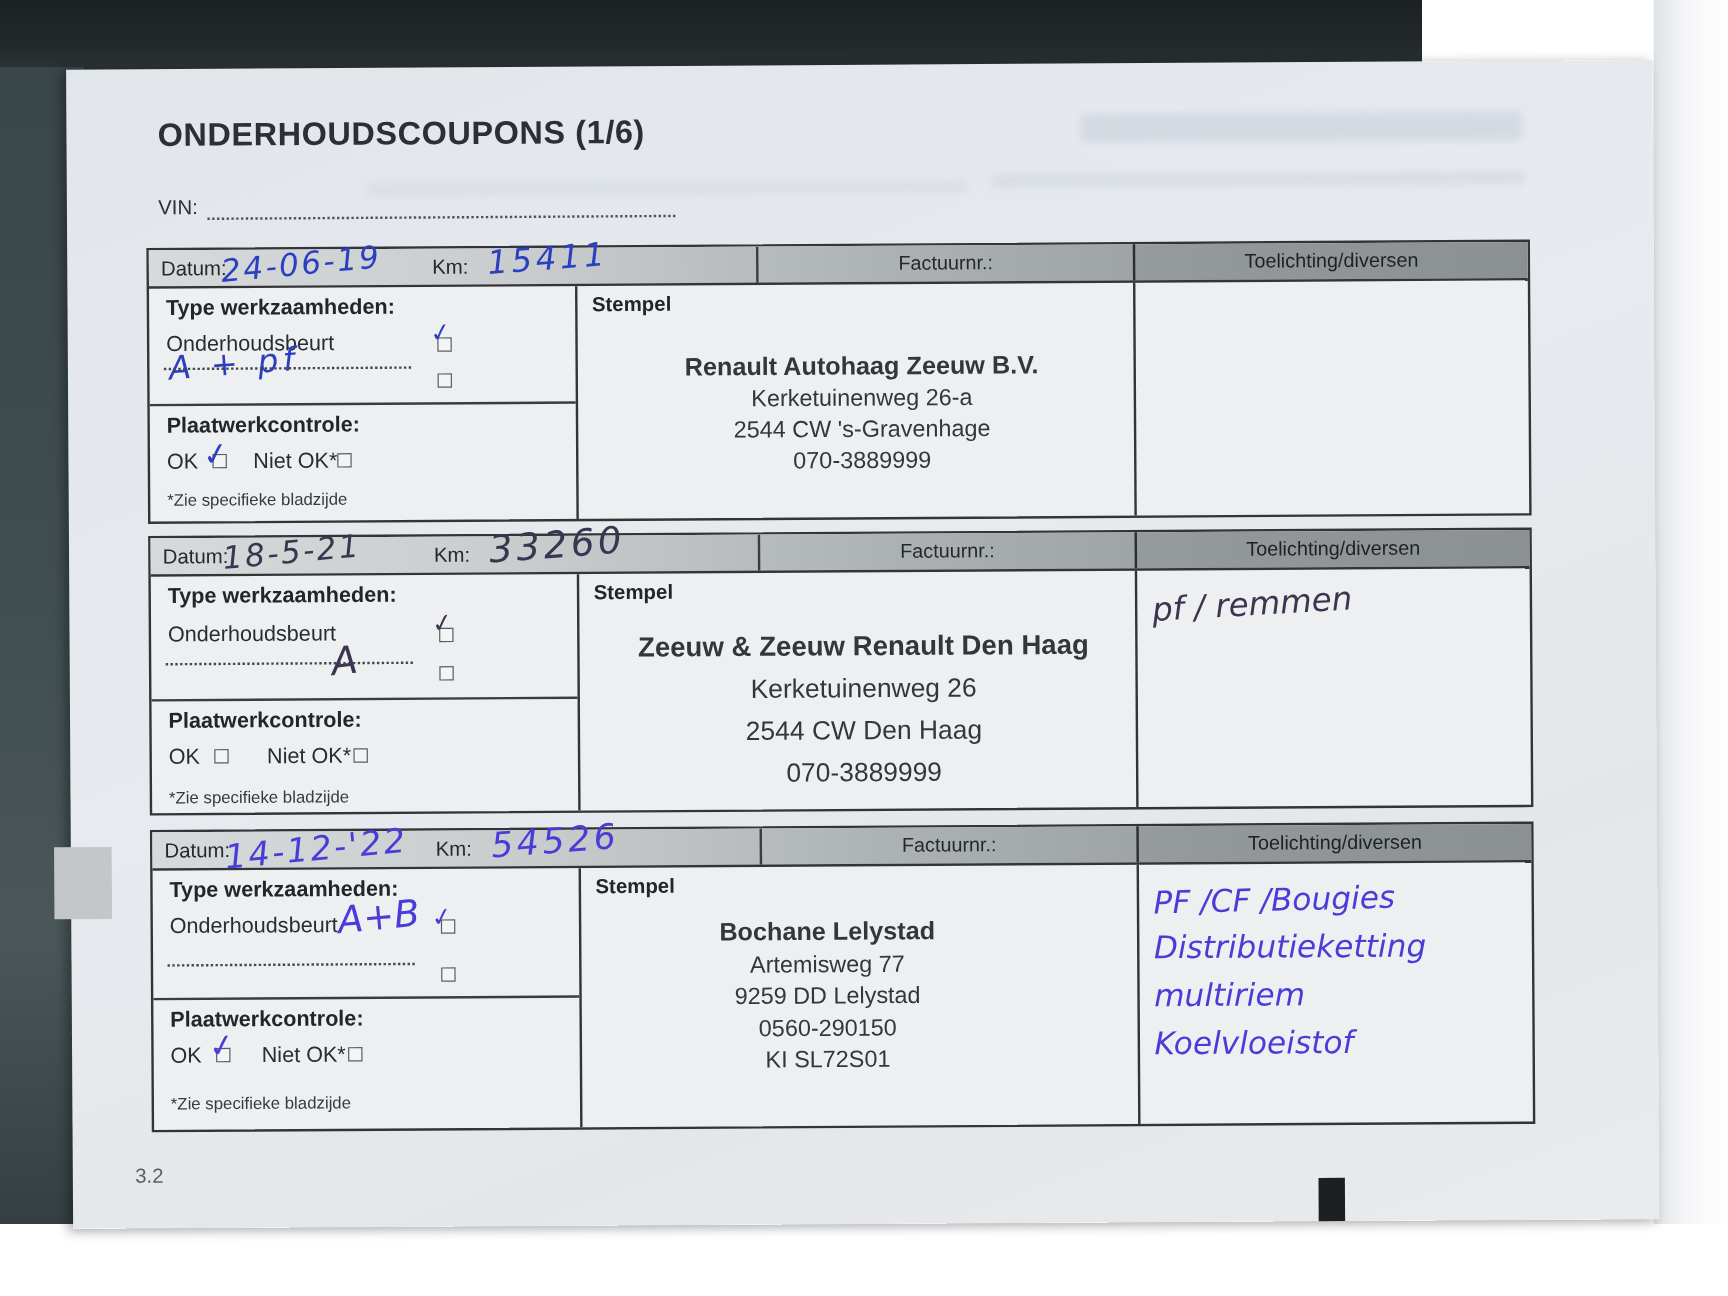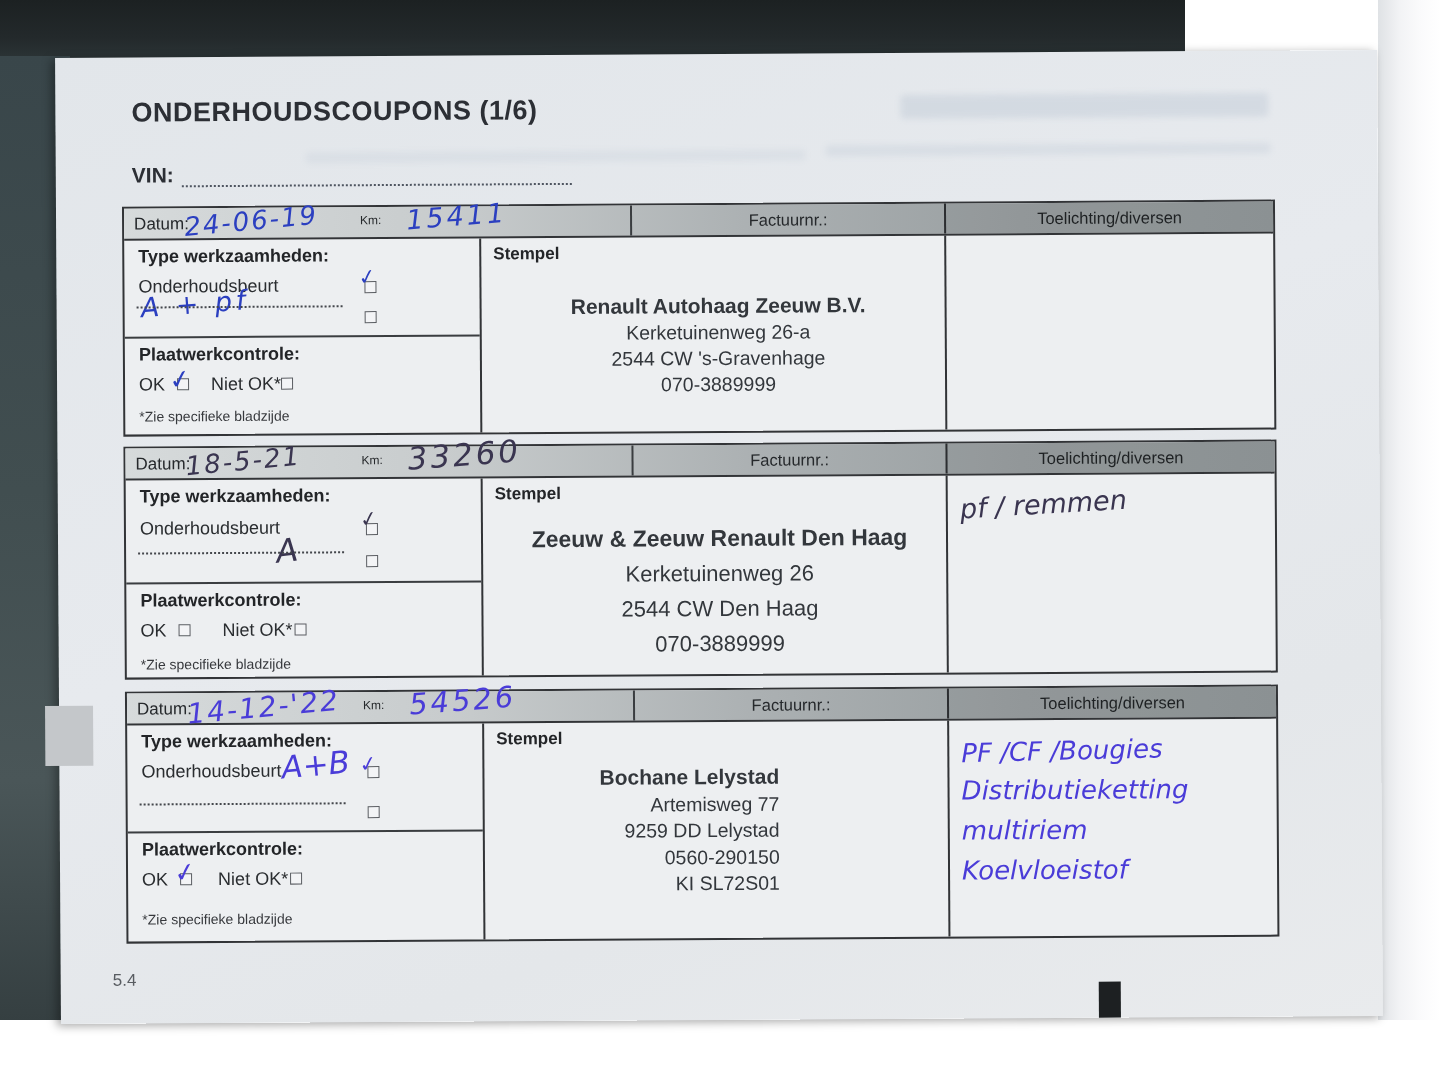--- a/index.html
+++ b/index.html
@@ -31,21 +31,21 @@
     position:absolute; left:76px; top:40px;
     font-size:27px; font-weight:bold; letter-spacing:0.5px; color:#2c2f35;
   }
   
   .ghost { position:absolute; background:#7d93ad; border-radius:4px; filter:blur(3px); }
   .ghost.g1 { left:845px; top:42px;  width:368px; height:24px; opacity:0.16; }
   .ghost.g2 { left:770px; top:92px;  width:445px; height:11px; opacity:0.12; }
   .ghost.g3 { left:250px; top:96px;  width:500px; height:11px; opacity:0.09; }
 
   .vin-row { position:absolute; left:76px; top:106px; display:flex; align-items:flex-end; }
-  .vin-label { font-size:21px; font-weight:bold; color:#2c2f35; margin-right:8px; }
+  .vin-label { font-size:17px; font-weight:normal; color:#2c2f35; margin-right:8px; }
   .vin-dots  { width:390px; height:16px; border-bottom:2px dotted #4e5560; }
 
   .page-number { position:absolute; left:52px; top:913px; font-size:17px; color:#585c61; }
 
   .tab-gray  { position:absolute; left:-14px; top:648px; width:48px; height:60px; background:#c4c7ca; }
   .tab-black { position:absolute; left:1038px; top:930px; width:22px; height:36px; background:#1d2022; }
 
   
   .coupon {
     position:absolute; left:66px; width:1153px;
@@ -64,21 +64,21 @@
     display:flex; align-items:center; justify-content:center;
     font-size:16.5px; color:#26292c;
   }
   .hdr-toe {
     position:absolute; left:820px; top:0; right:0; height:100%;
     border-left:2px solid #2c2e31;
     display:flex; align-items:center; justify-content:center;
     font-size:16.5px; color:#1e2123; background:rgba(0,0,0,0.05);
   }
   .lbl-datum { position:absolute; left:10px; top:6px; font-size:17px; color:#26292c; }
-  .lbl-km    { position:absolute; left:236px; top:6px; font-size:12px; color:#26292c; }
+  .lbl-km    { position:absolute; left:236px; top:6px; font-size:17px; color:#26292c; }
 
   .coupon-body { position:absolute; left:0; top:32px; right:0; bottom:0; }
   .col-left  { position:absolute; left:0; top:0; width:357px; height:100%; border-right:2px solid #323437; }
   .col-mid   { position:absolute; left:357px; top:0; width:463px; height:100%; padding:6px 12px; }
   .col-right { position:absolute; left:820px; top:0; right:0; height:100%;
                border-left:2px solid #323437; padding:10px 12px; }
 
   .type-label, .pw-label { position:absolute; left:14px; font-size:18px; font-weight:bold; color:#232528; }
   .print { font-size:18px; color:#2a2d30; }
   .beurt-label { position:absolute; left:14px; }
@@ -235,33 +235,33 @@
         <div class="pw-label" style="top:114px;">Plaatwerkcontrole:</div>
         <span class="ok-label" style="left:14px; top:144px;">OK</span>
         <span class="cbox" style="left:52px; top:148px;"></span>
         <span class="hw hw-check" style="left: 46px; top: 132px; font-size: 26px; color: rgb(74, 60, 216);">✓</span>
         <span class="nok-label" style="left:90px; top:144px;">Niet OK*</span>
         <span class="cbox" style="left:162px; top:148px;"></span>
         <div class="footnote" style="top:186px;">*Zie specifieke bladzijde</div>
       </div>
       <div class="col-mid">
         <div class="stempel-label">Stempel</div>
-        <div class="stamp" style="left:115px; top:42px; font-size:19.5px; line-height:26.5px; text-align:right;">
+        <div class="stamp" style="left:115px; top:42px; font-size:19.5px; line-height:26.5px; text-align:center;">
           <div class="s-bold" style="font-size:21px;">Bochane Lelystad</div>
           <div>Artemisweg 77</div>
           <div>9259 DD Lelystad</div>
           <div>0560-290150</div>
           <div>KI SL72S01</div>
         </div>
       </div>
       <div class="col-right">
         <div class="toe-line" style="font-size: 26px; line-height: 40px; transform: rotate(-1deg); color: rgb(74, 60, 216);">PF /CF /Bougies</div>
         <div class="toe-line" style="font-size: 26px; line-height: 40px; color: rgb(74, 60, 216);">Distributieketting</div>
         <div class="toe-line" style="font-size: 26px; line-height: 40px; color: rgb(74, 60, 216);">multiriem</div>
         <div class="toe-line" style="font-size: 26px; line-height: 40px; color: rgb(74, 60, 216);">Koelvloeistof</div>
       </div>
     </div>
   </section>
 
-  <div class="page-number">5.4</div>
+  <div class="page-number">3.2</div>
   <div class="tab-gray"></div>
   <div class="tab-black"></div>
 </div>
 
 </body></html>

